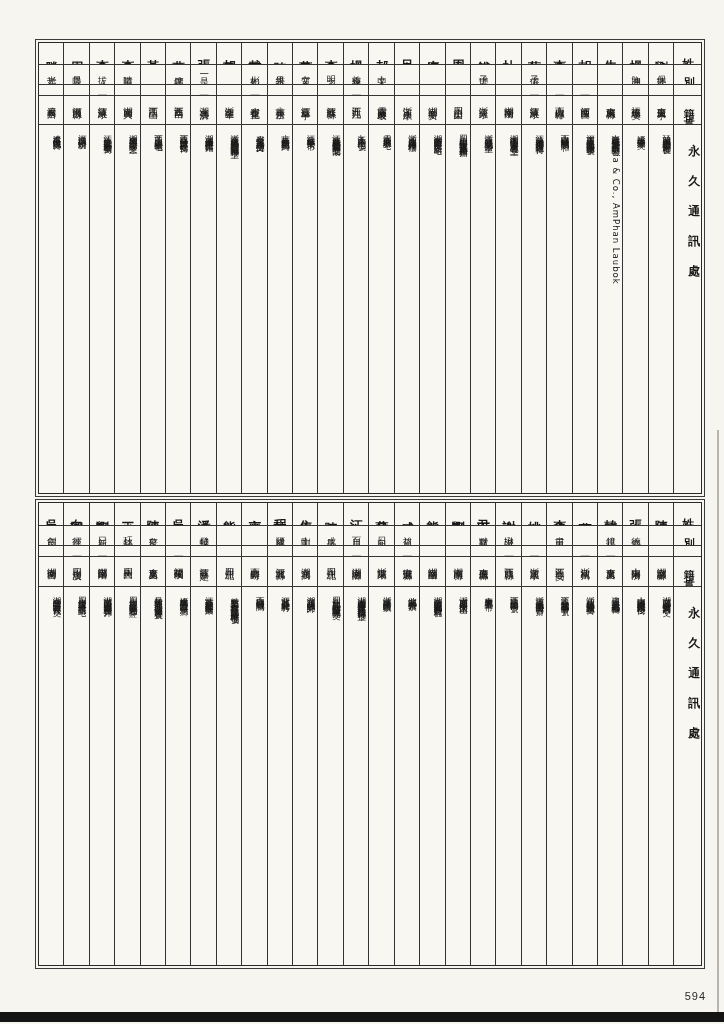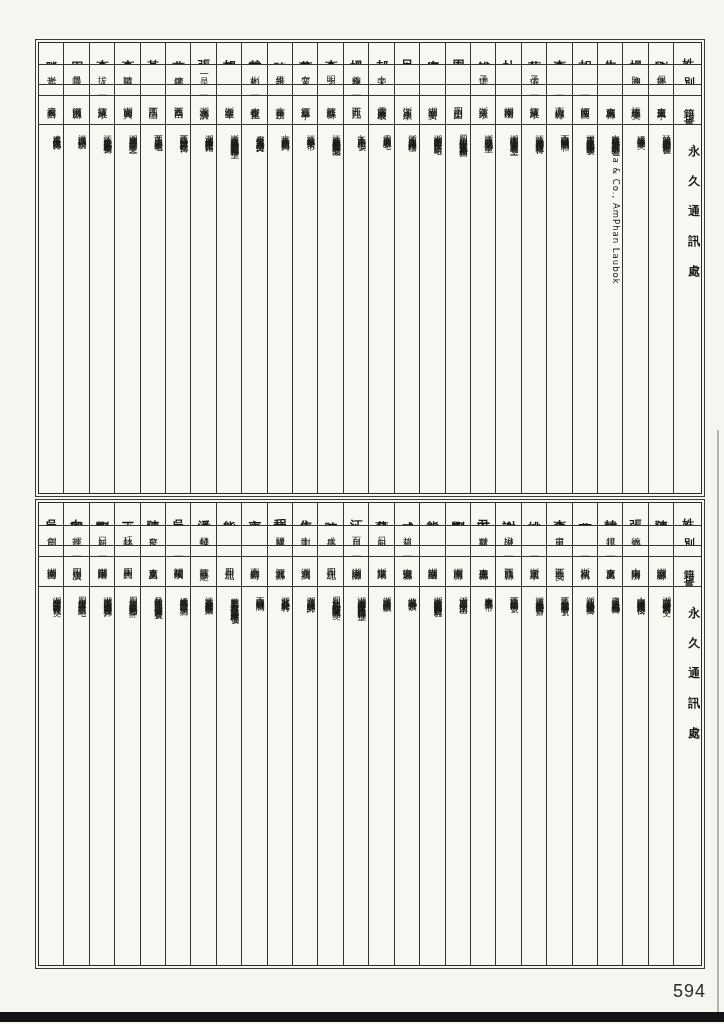--- a/index.html
+++ b/index.html
@@ -8,21 +8,21 @@
     background:#e3e1da;
     font-family:"DejaVu Sans","Liberation Sans",sans-serif;
   }
   .page{
     position:absolute;inset:0;background:#f7f5ef;color:#1b1b1b;
   }
   .scan-edge-bottom{position:absolute;left:0;right:0;bottom:2px;height:10px;background:#141414}
   .scan-edge-right{position:absolute;right:5px;top:430px;bottom:12px;width:2px;background:#b9b5ac}
   .page-number{
     position:absolute;right:18px;bottom:22px;
-    font-family:"Liberation Sans",sans-serif;font-size:18px;color:#2a2a2a;letter-spacing:1px;
+    font-family:"Liberation Sans",sans-serif;font-size:11px;color:#2a2a2a;letter-spacing:1px;
   }
 
   .table{
     position:absolute;left:38px;width:662px;display:flex;flex-direction:row;
     background:#f9f7f1;border:1px solid #2a2a2a;
     box-shadow:0 0 0 2px #f7f5ef,0 0 0 3px #3a3a3a;
   }
   #table-top{top:42px;height:450px}
   #table-bottom{top:502px;height:462px}
 

